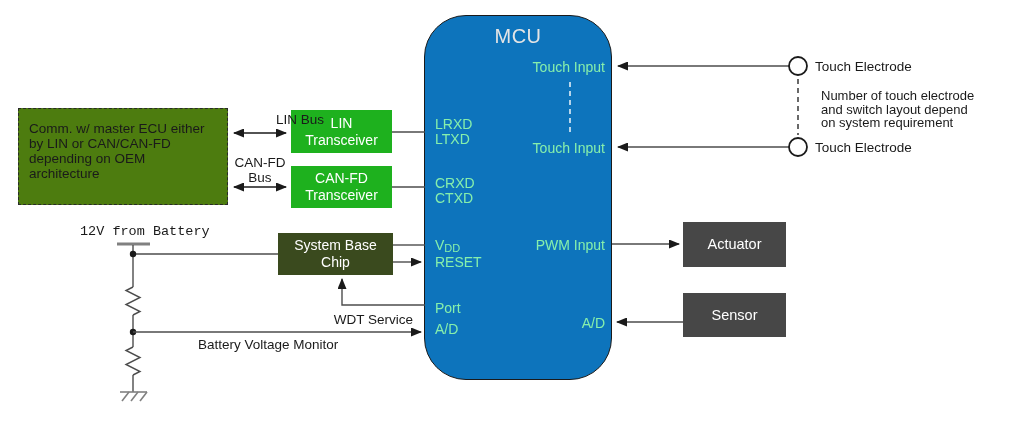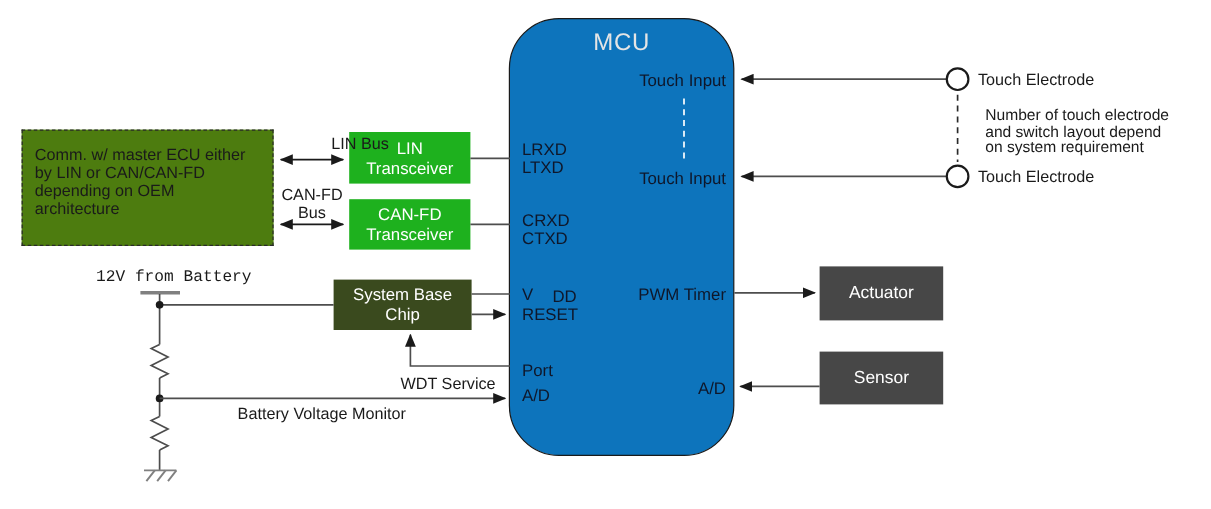--- a/index.html
+++ b/index.html
@@ -8,23 +8,23 @@
   }
   *{box-sizing:border-box;margin:0;padding:0;}
   body{background:#fff;font-family:"Liberation Sans",sans-serif;color:#1a1a1a;}
   .canvas{position:relative;width:1009px;height:424px;background:#fff;overflow:hidden;}
   .abs{position:absolute;}
   
   .mcu{left:424px;top:15px;width:188px;height:365px;background:var(--mcu-fill);
        border:1.5px solid #1a1a1a;border-radius:42px;z-index:1;}
   .mcu-title{position:absolute;left:0;right:0;top:9px;text-align:center;color:#e5e5e5;
        font-size:20px;letter-spacing:.5px;}
-  .pin{position:absolute;color:#0f172a;font-size:14px;line-height:14.5px;white-space:nowrap;}
+  .pin{position:absolute;color:#86efac;font-size:14px;line-height:14.5px;white-space:nowrap;}
   .pin.right{text-align:right;}
-  sub.vdd{font-size:14px;vertical-align:-2px;margin-left:16px;}
+  sub.vdd{font-size:11px;vertical-align:-2px;}
   .block{display:flex;flex-direction:column;align-items:center;justify-content:center;
        color:#fff;font-size:14px;line-height:17px;z-index:1;}
   .lin-box{left:291px;top:110px;width:101px;height:43px;background:var(--transceiver-fill);}
   .can-box{left:291px;top:166px;width:101px;height:42px;background:var(--transceiver-fill);}
   .sbc-box{left:278px;top:233px;width:115px;height:42px;background:var(--sbc-fill);}
   .act-box{left:683px;top:222px;width:103px;height:45px;background:var(--device-fill);font-size:14.5px;}
   .sen-box{left:683px;top:293px;width:103px;height:44px;background:var(--device-fill);font-size:14.5px;}
   .note-box{left:18px;top:108px;width:210px;height:97px;background:#4d7c0f;
        border:1.6px dashed #2a2a2a;z-index:1;padding:12px 6px 0 10px;
        font-size:13.5px;line-height:15px;}
@@ -87,21 +87,21 @@
       <div>LTXD</div>
     </div>
     <div class="pin" style="left:10px;top:160px;">
       <div>CRXD</div>
       <div>CTXD</div>
     </div>
     <div class="pin" style="left:10px;top:222px;"><span>V</span><sub class="vdd">DD</sub></div>
     <div class="pin" style="left:10px;top:239px;">RESET</div>
     <div class="pin" style="left:10px;top:285px;">Port</div>
     <div class="pin" style="left:10px;top:306px;">A/D</div>
-    <div class="pin right" style="right:6px;top:222px;">PWM Timer</div>
+    <div class="pin right" style="right:6px;top:222px;">PWM Input</div>
     <div class="pin right" style="right:6px;top:300px;">A/D</div>
   </div>
 
   <div class="abs lbl" style="left:80px;top:224px;font-family:Liberation Mono, monospace;">12V from Battery</div>
   <div class="abs lbl" style="left:325px;top:312px;width:88px;text-align:right;">WDT Service</div>
   <div class="abs lbl" style="left:198px;top:337px;">Battery Voltage Monitor</div>
   <div class="abs lbl" style="left:815px;top:59px;">Touch Electrode</div>
   <div class="abs lbl" style="left:815px;top:140px;">Touch Electrode</div>
   <div class="abs small-note" style="left:821px;top:89px;">
     <div>Number of touch electrode</div>

